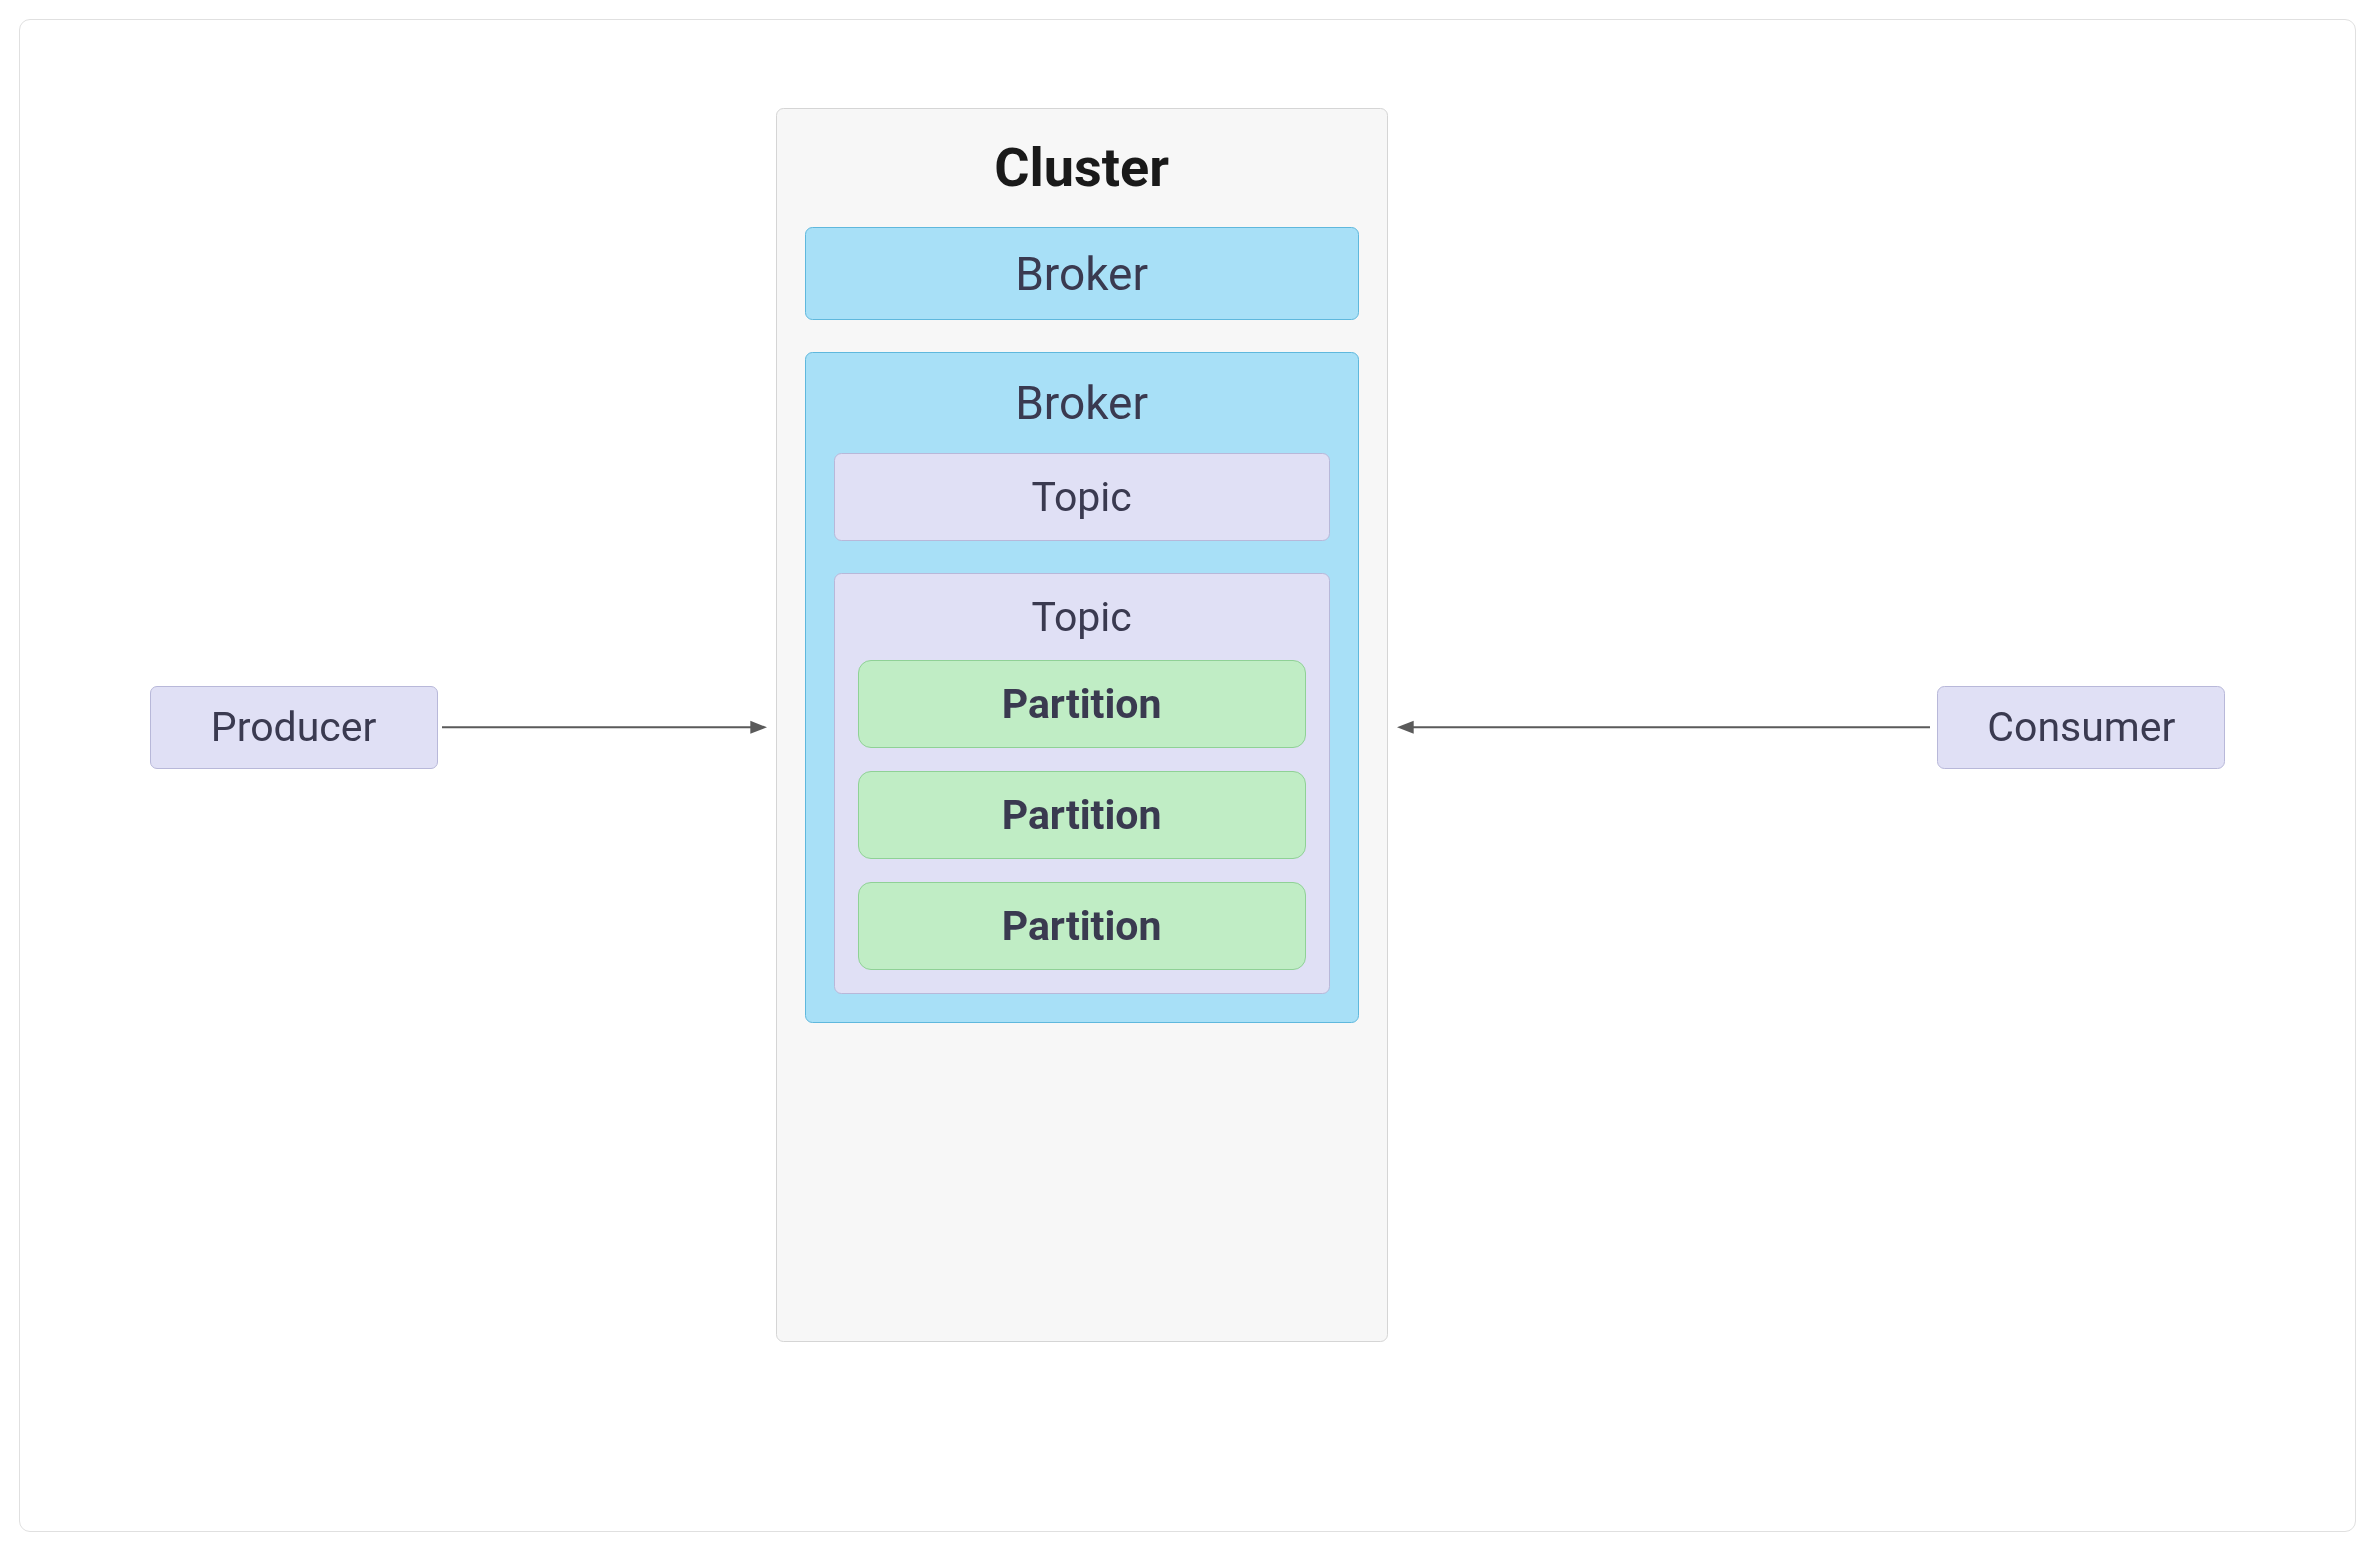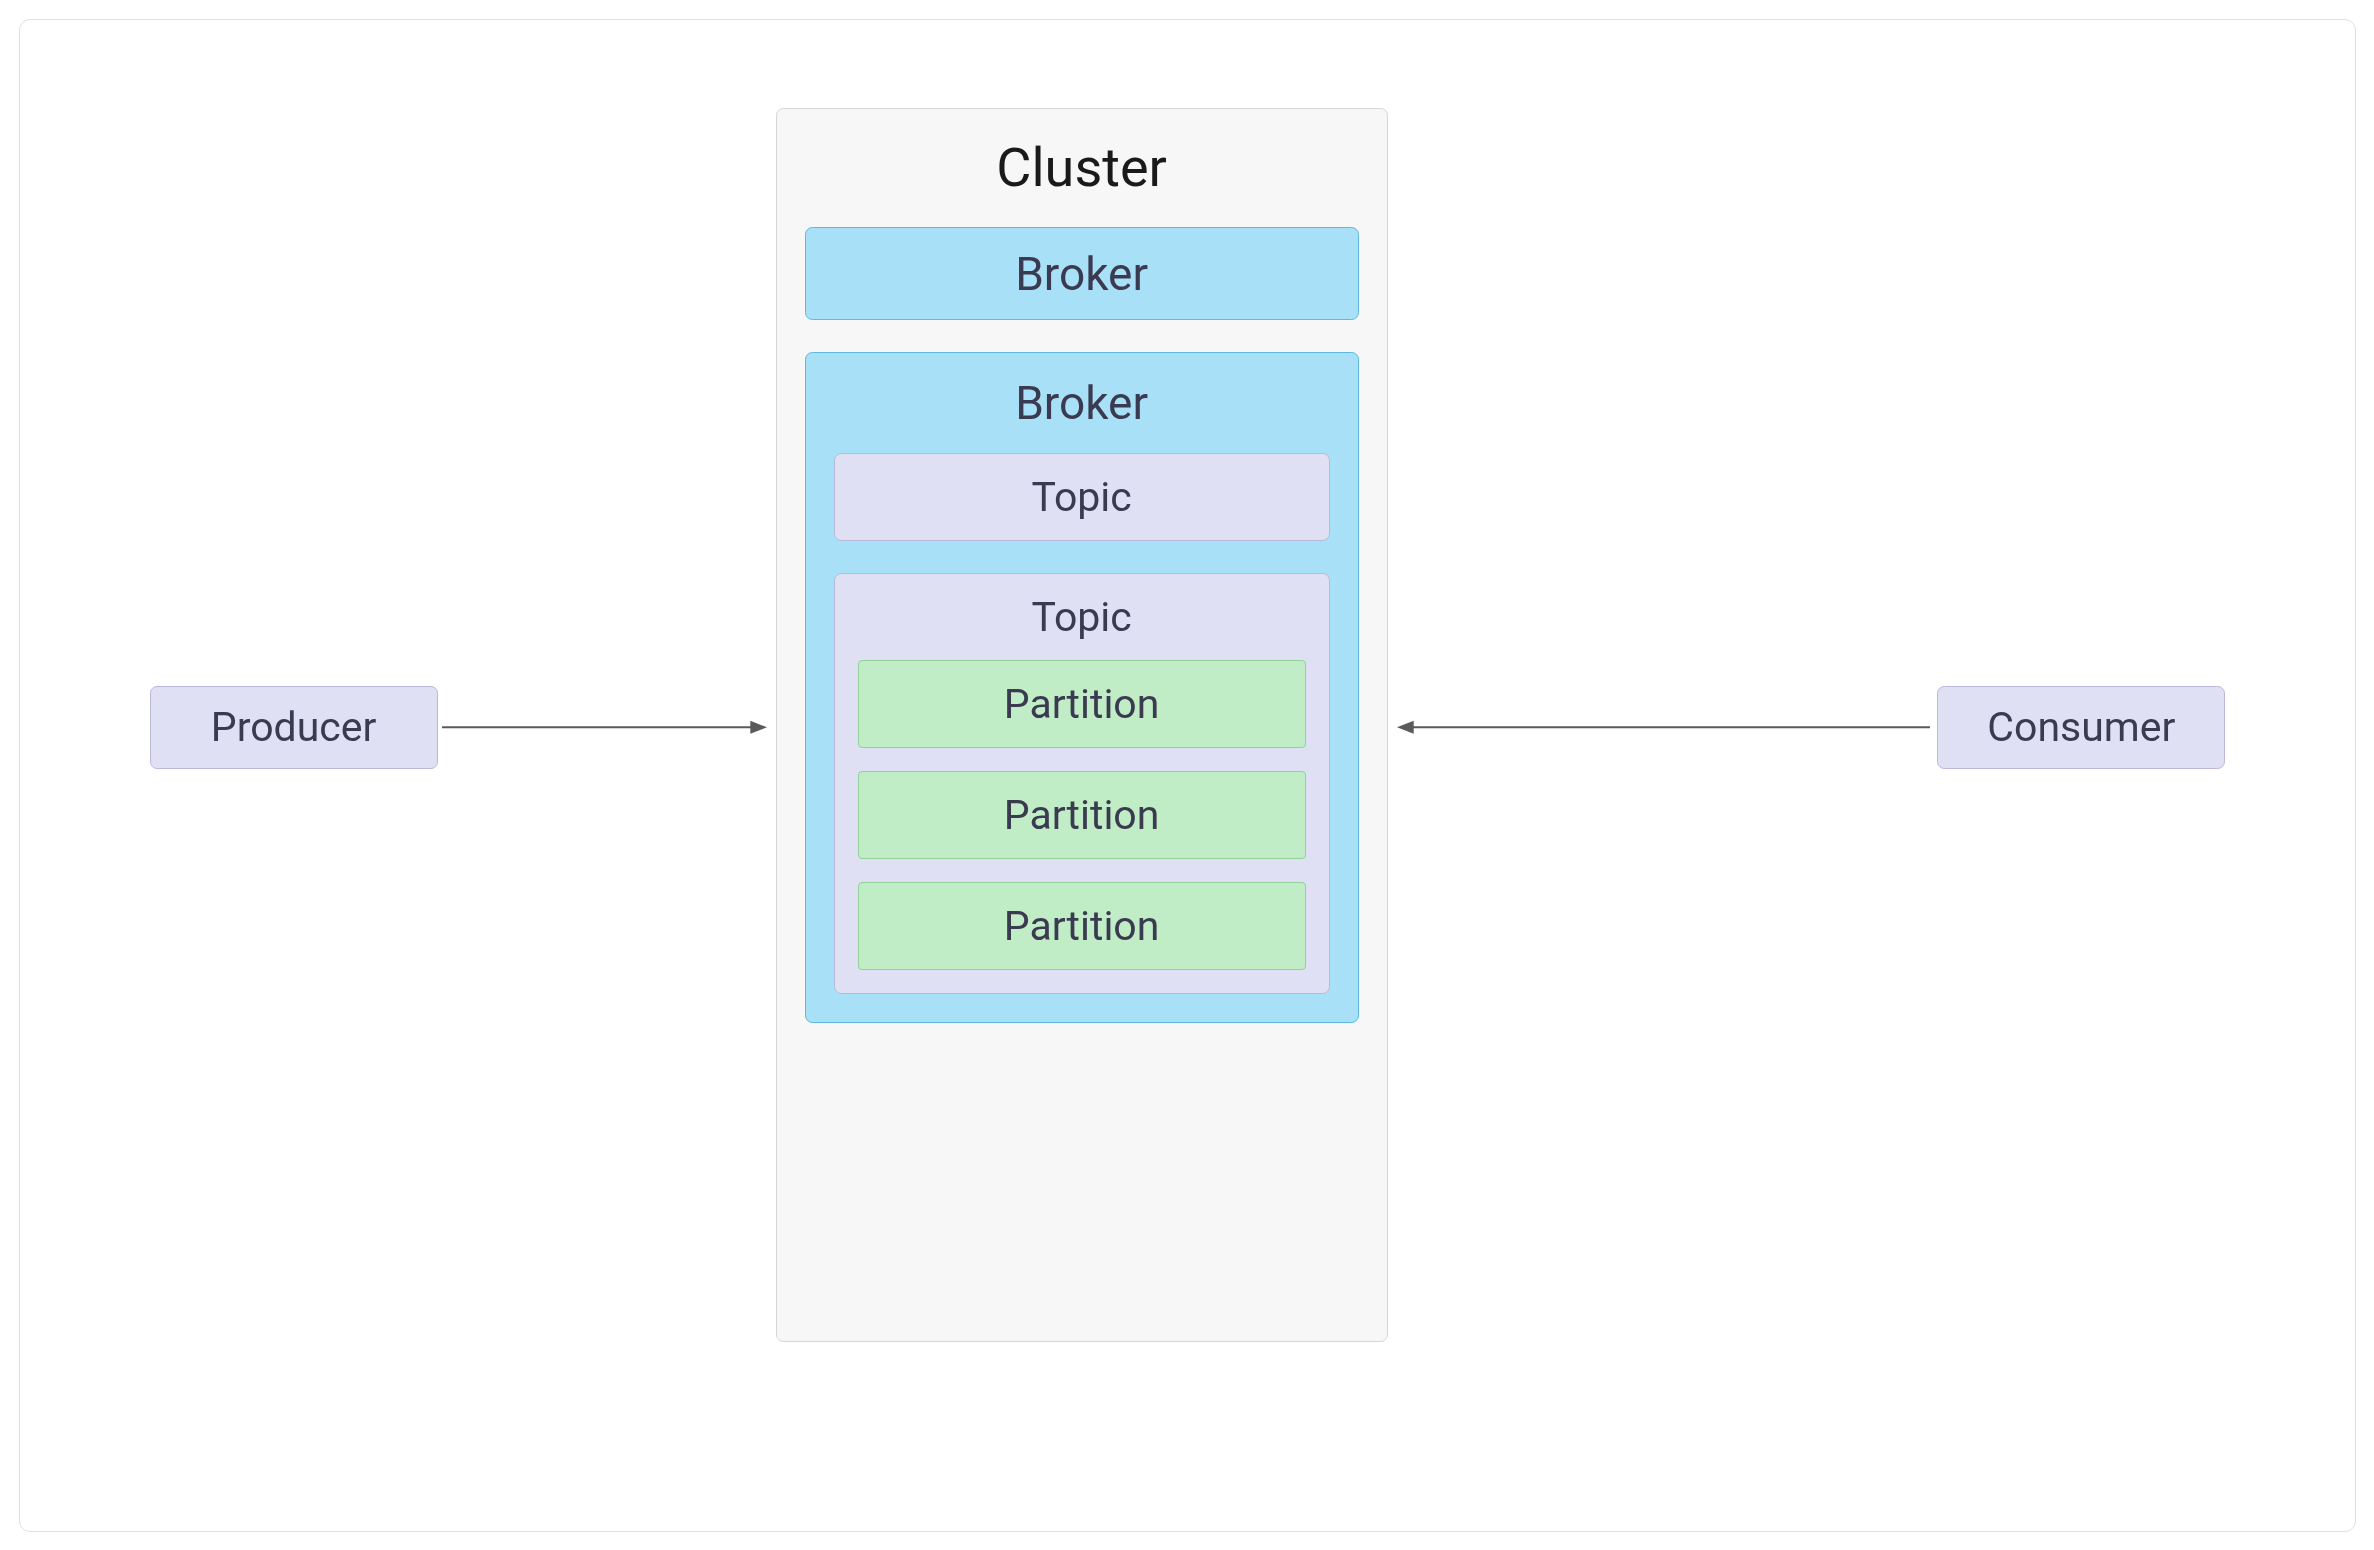--- a/index.html
+++ b/index.html
@@ -67,21 +67,21 @@
       height: 1234px;
       background: #f7f7f7;
       border: 1.9px solid #d5d5d5;
       border-radius: 7.4px;
       padding: 18.6px 28px 28px 28px;
       text-align: center;
     }
     .cluster-title {
       font-size: 54px;
       color: #1a1a1a;
-      font-weight: 400;
+      font-weight: 700;
       margin-bottom: 28px;
       margin-top: 9.3px;
     }
     .broker-simple {
       background: #a8e0f7;
       border: 1.9px solid #5fb8dd;
       border-radius: 7.4px;
       height: 93px;
       display: flex;
       align-items: center;
@@ -122,28 +122,29 @@
       text-align: center;
     }
     .topic-title {
       font-size: 41px;
       color: #3a3a50;
       margin-bottom: 18.6px;
     }
     .partition-box {
       background: #c0edc5;
       border: 1.9px solid #8fd196;
-      border-radius: 4px;
+      border-radius: 13px;
       height: 88px;
       display: flex;
       align-items: center;
       justify-content: center;
       font-size: 41px;
       color: #3a3a50;
       margin-bottom: 23px;
+      font-weight: bold;
     }
     .partition-box:last-child {
       margin-bottom: 0;
     }
     .arrow-left {
       position: absolute;
       left: 422px;
       top: 705px;
       width: 325px;
       height: 1.9px;

